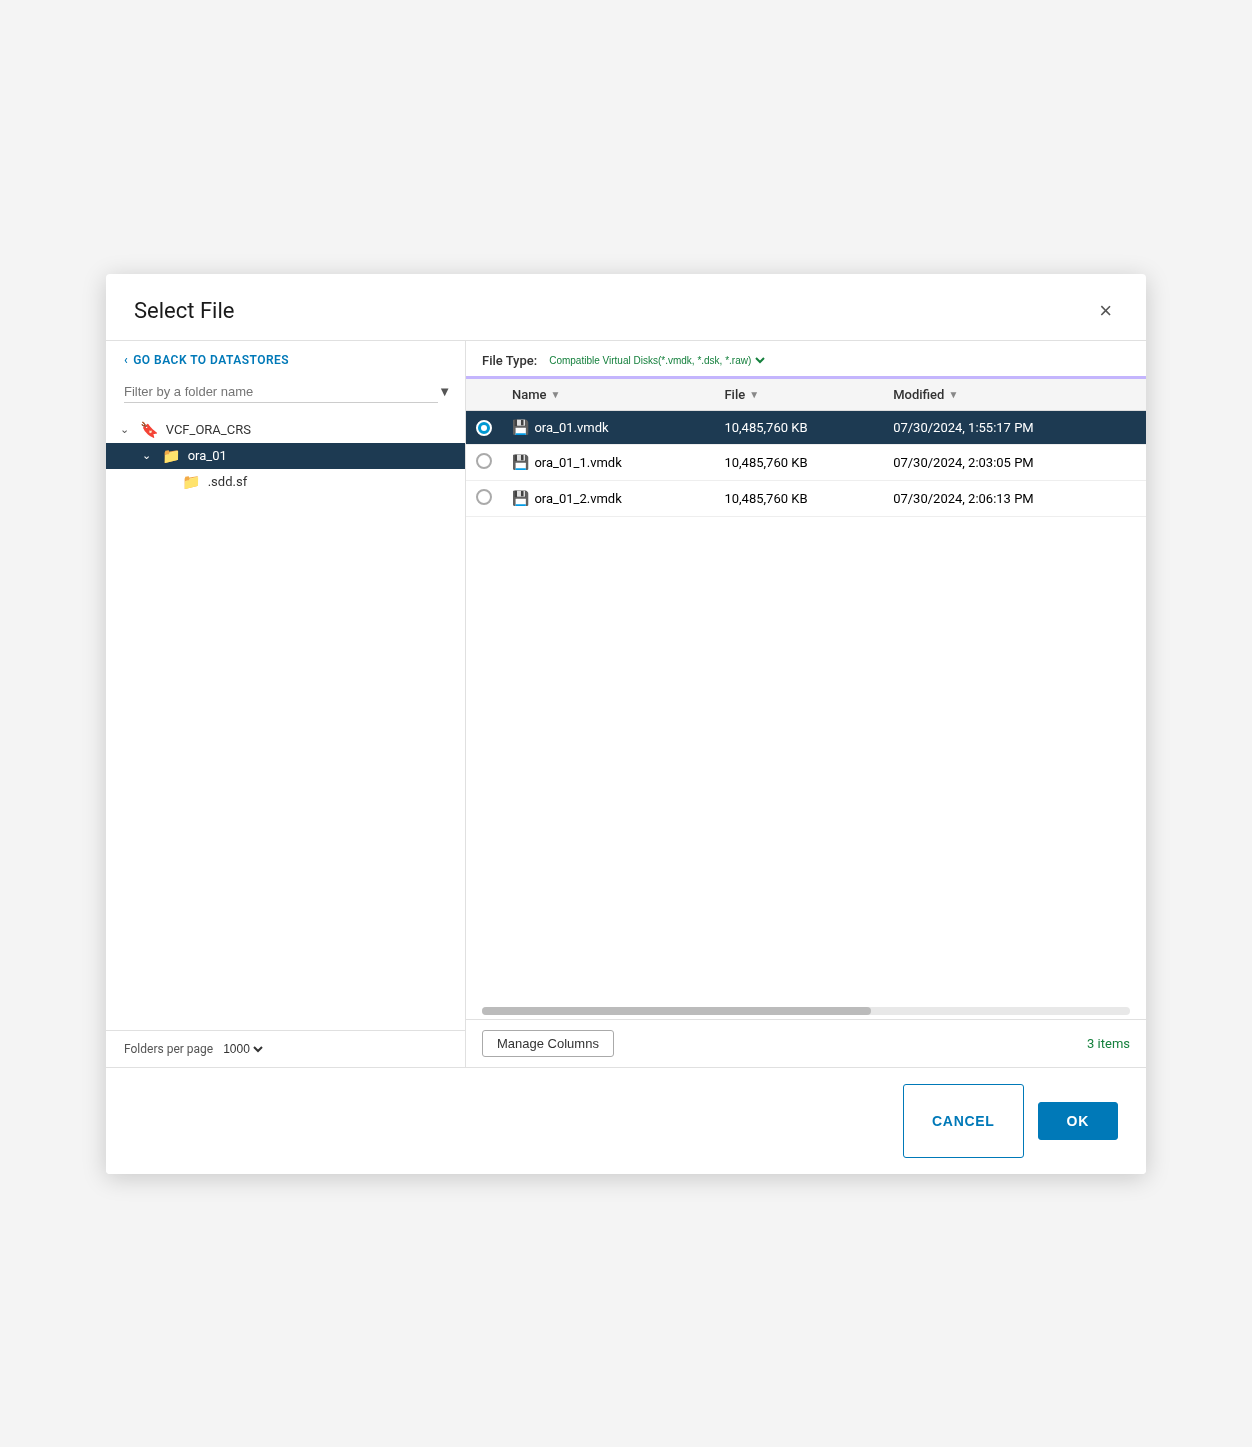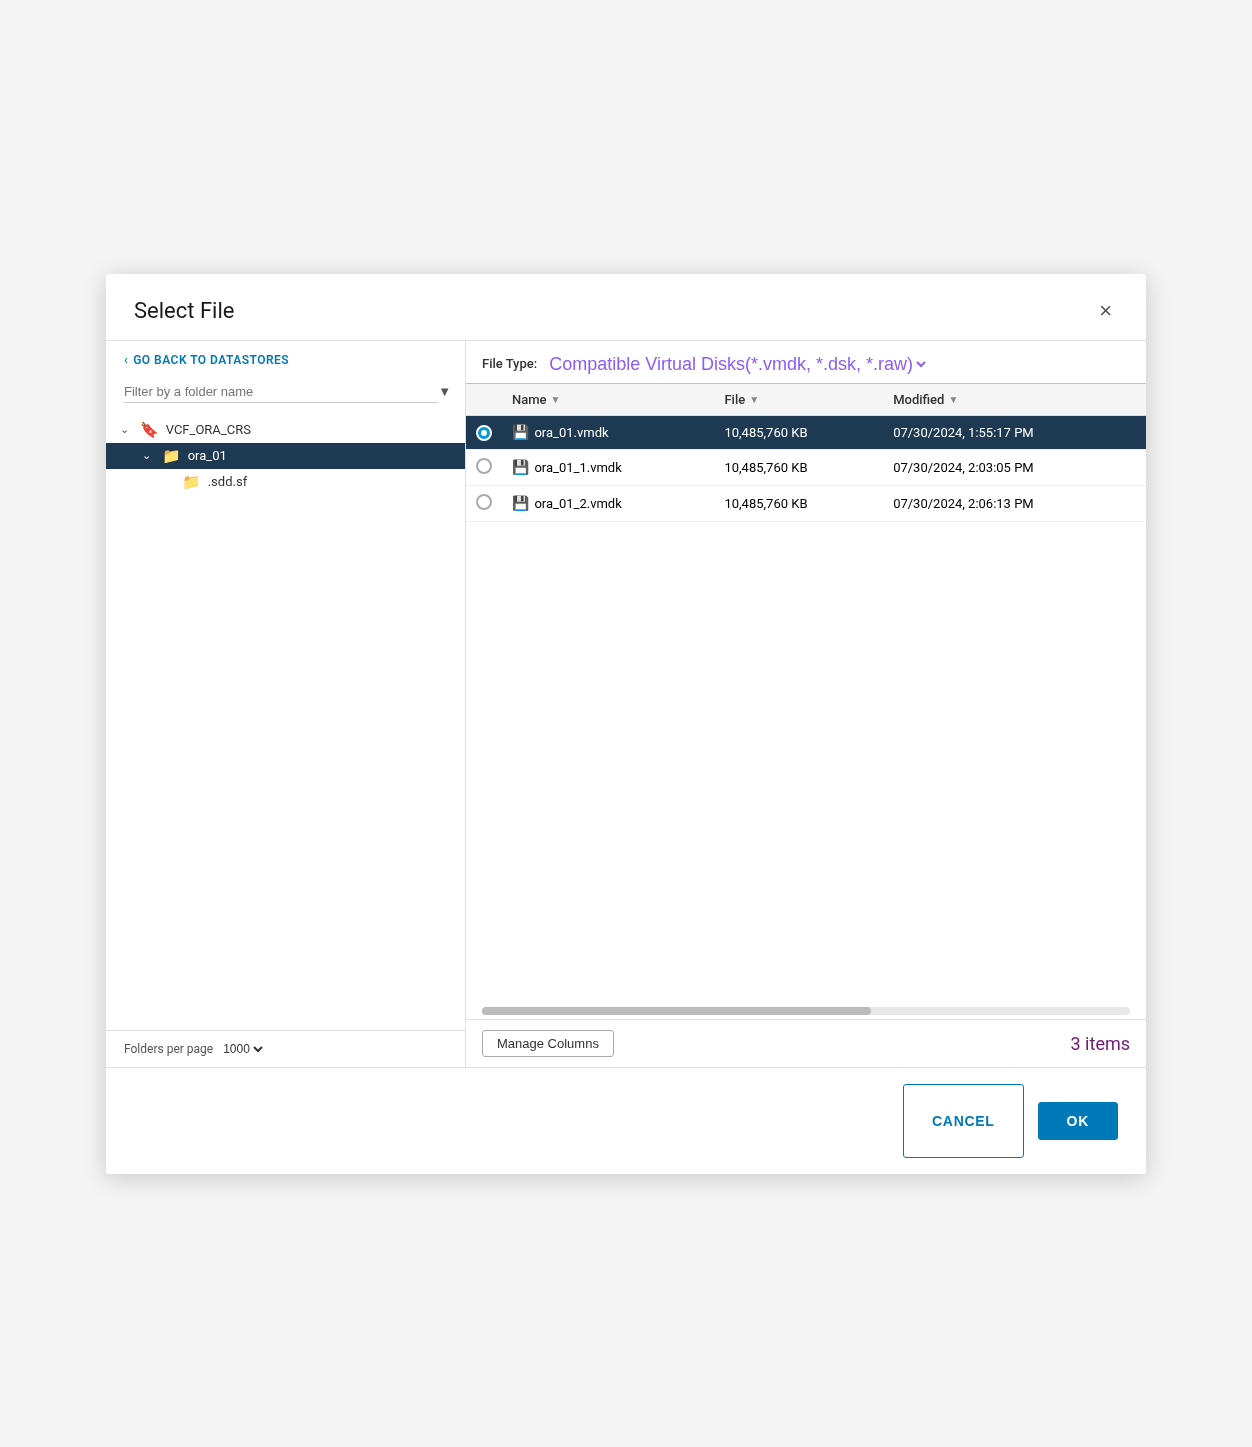--- a/index.html
+++ b/index.html
@@ -153,30 +153,30 @@
       padding: 12px 16px 8px 16px;
       display: flex;
       align-items: center;
       gap: 8px;
       font-size: 13px;
       color: #333;
     }
     .file-type-label { font-weight: 500; }
     .file-type-select {
       border: none;
-      font-size: 18px;
-      color: #8b5cf6;
+      font-size: 10px;
+      color: #15803d;
       background: transparent;
       cursor: pointer;
       outline: none;
     }
     .table-container {
       flex: 1;
       overflow: auto;
-      border-top: 1px solid #c4b5fd;
+      border-top: 3px solid #c4b5fd;
     }
     table {
       width: 100%;
       border-collapse: collapse;
       font-size: 13px;
     }
     thead tr {
       background: #f5f5f5;
       border-bottom: 1px solid #ddd;
     }
@@ -257,22 +257,22 @@
     .manage-columns-btn {
       background: #fff;
       border: 1px solid #aaa;
       border-radius: 3px;
       padding: 5px 14px;
       font-size: 13px;
       color: #333;
       cursor: pointer;
     }
     .items-count {
-      font-size: 18px;
-      color: #701a75;
+      font-size: 13px;
+      color: #15803d;
     }
     
     .dialog-footer {
       display: flex;
       align-items: center;
       justify-content: flex-end;
       gap: 14px;
       padding: 16px 28px;
       border-top: 1px solid #e0e0e0;
       background: #fff;

